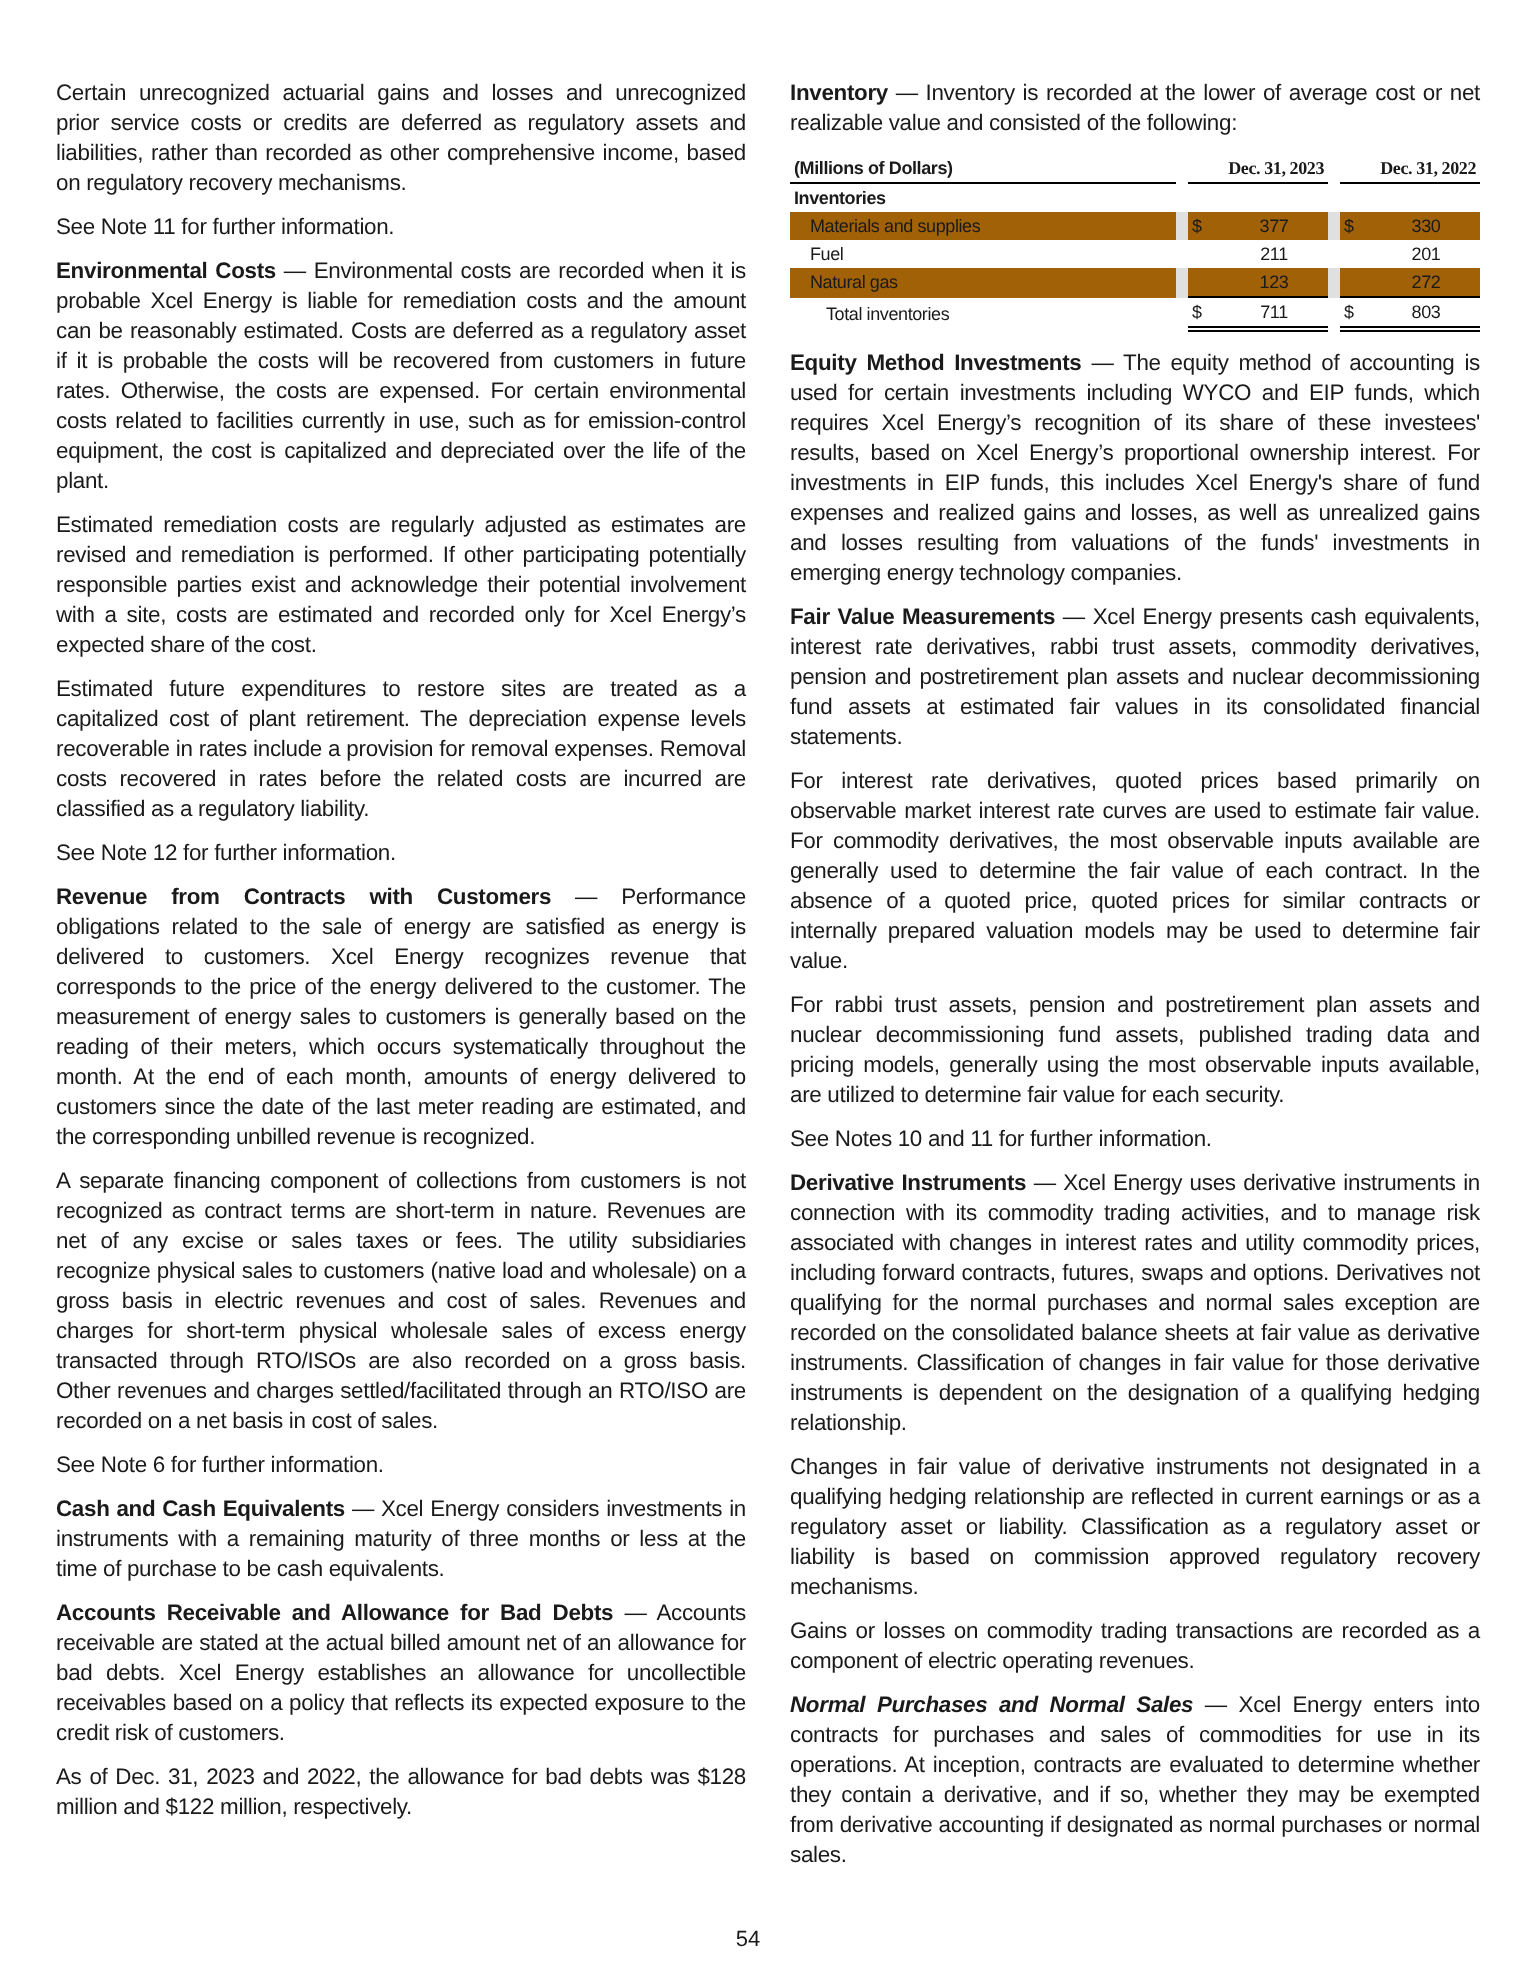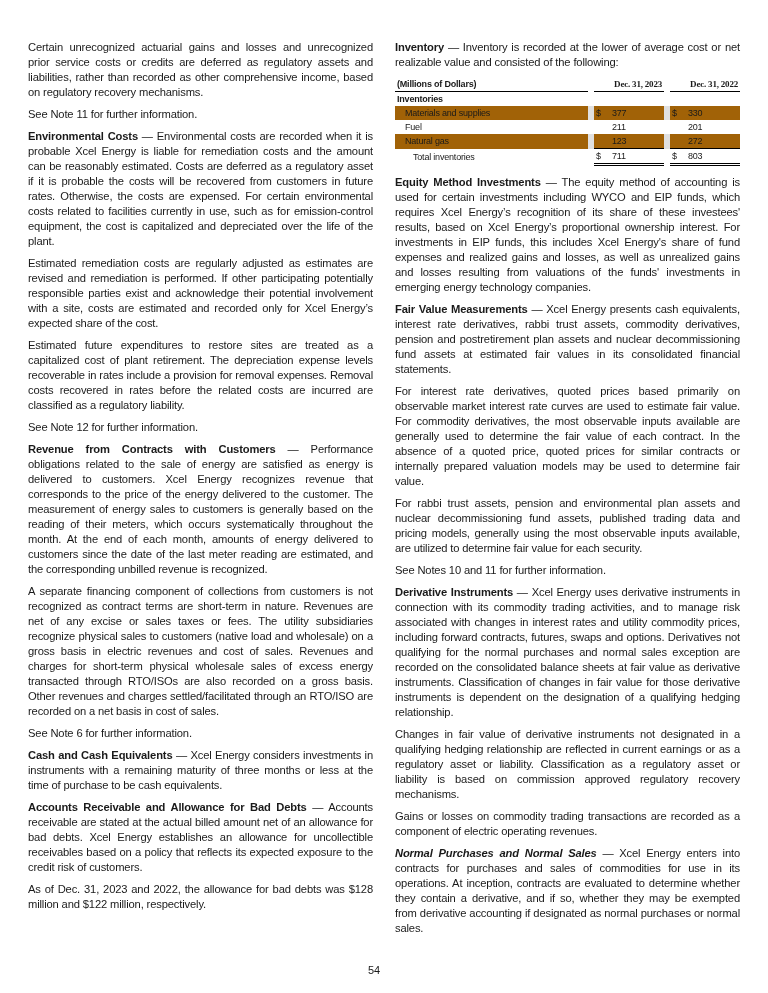--- a/index.html
+++ b/index.html
@@ -30,21 +30,21 @@
     table.inv th.hdr-date { text-align: right; font-family: Liberation Serif, serif; }
     .hdr-row th { padding-bottom: 1px; }
     .hdr-line { border-bottom: 1.5px solid #000; }
     .spacer { width: 6px; padding: 0 !important; }
     .section td { font-weight: bold; }
     .shade td { background: #a16207; }
     .shade td.spacer { background: #e0e0e0; }
     .label { padding-left: 10px !important; }
     .label-total { padding-left: 18px !important; }
     .cur { width: 12px; text-align: left; }
-    .num { text-align: left; width: 50px; }
+    .num { text-align: center; width: 50px; }
     .subtotal-line td.num, .subtotal-line td.cur { border-top: 1px solid #000; }
     .total td.num, .total td.cur { border-bottom: 3px double #000; }
     .page-num {
       position: absolute; top: 963px; left: 0; width: 748px; text-align: center;
       font-size: 11px;
     }
   </style>
 </head>
 <body>
 
@@ -119,21 +119,21 @@
       <td class="spacer"></td>
       <td class="cur">$</td>
       <td class="num">803</td>
     </tr>
   </tbody>
     </table>
 
   <p class="para"><b>Equity Method Investments</b><span class="sep"> — </span><span>The equity method of accounting is used for certain investments including WYCO and EIP funds, which requires Xcel Energy’s recognition of its share of these investees' results, based on Xcel Energy’s proportional ownership interest. For investments in EIP funds, this includes Xcel Energy's share of fund expenses and realized gains and losses, as well as unrealized gains and losses resulting from valuations of the funds' investments in emerging energy technology companies.</span></p>
   <p class="para"><b>Fair Value Measurements</b><span class="sep"> — </span><span>Xcel Energy presents cash equivalents, interest rate derivatives, rabbi trust assets, commodity derivatives, pension and postretirement plan assets and nuclear decommissioning fund assets at estimated fair values in its consolidated financial statements.</span></p>
   <p class="para"><span>For interest rate derivatives, quoted prices based primarily on observable market interest rate curves are used to estimate fair value. For commodity derivatives, the most observable inputs available are generally used to determine the fair value of each contract. In the absence of a quoted price, quoted prices for similar contracts or internally prepared valuation models may be used to determine fair value.</span></p>
-  <p class="para"><span>For rabbi trust assets, pension and environmental plan assets and nuclear decommissioning fund assets, published trading data and pricing models, generally using the most observable inputs available, are utilized to determine fair value for each security.</span></p>
+  <p class="para"><span>For rabbi trust assets, pension and postretirement plan assets and nuclear decommissioning fund assets, published trading data and pricing models, generally using the most observable inputs available, are utilized to determine fair value for each security.</span></p>
   <p class="para"><span>See Notes 10 and 11 for further information.</span></p>
   <p class="para"><b>Derivative Instruments</b><span class="sep"> — </span><span>Xcel Energy uses derivative instruments in connection with its commodity trading activities, and to manage risk associated with changes in interest rates and utility commodity prices, including forward contracts, futures, swaps and options. Derivatives not qualifying for the normal purchases and normal sales exception are recorded on the consolidated balance sheets at fair value as derivative instruments. Classification of changes in fair value for those derivative instruments is dependent on the designation of a qualifying hedging relationship.</span></p>
   <p class="para"><span>Changes in fair value of derivative instruments not designated in a qualifying hedging relationship are reflected in current earnings or as a regulatory asset or liability. Classification as a regulatory asset or liability is based on commission approved regulatory recovery mechanisms.</span></p>
   <p class="para"><span>Gains or losses on commodity trading transactions are recorded as a component of electric operating revenues.</span></p>
   <p class="para"><i class="bi">Normal Purchases and Normal Sales</i><span class="sep"> — </span><span>Xcel Energy enters into contracts for purchases and sales of commodities for use in its operations. At inception, contracts are evaluated to determine whether they contain a derivative, and if so, whether they may be exempted from derivative accounting if designated as normal purchases or normal sales.</span></p>
 </div>
 
 <div class="page-num">54</div>
 
 </body></html>

